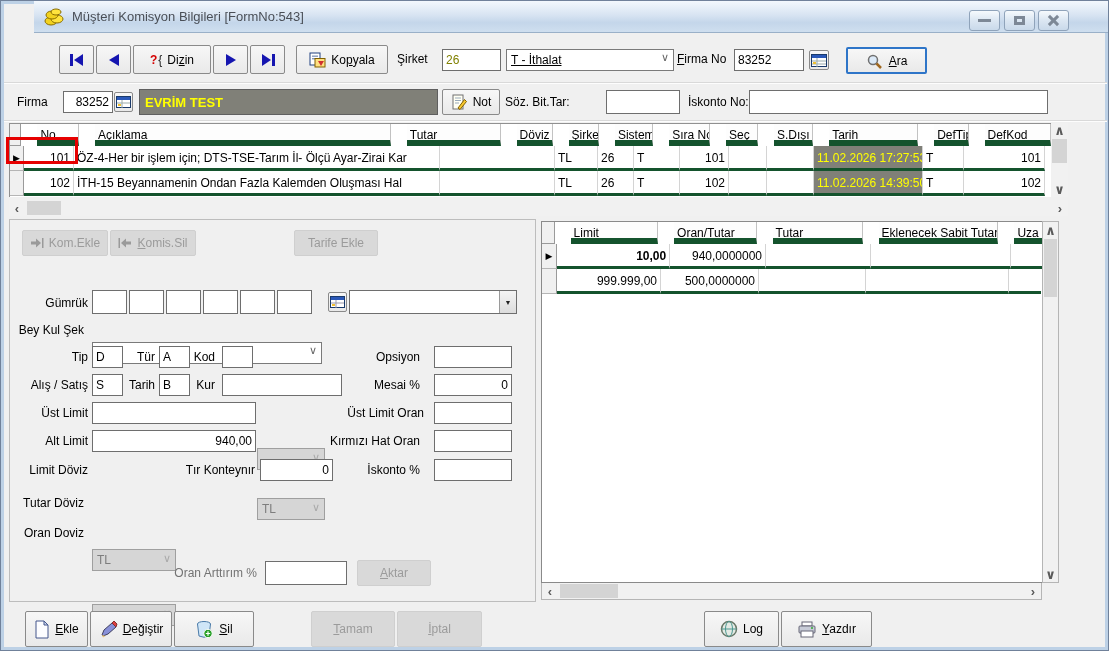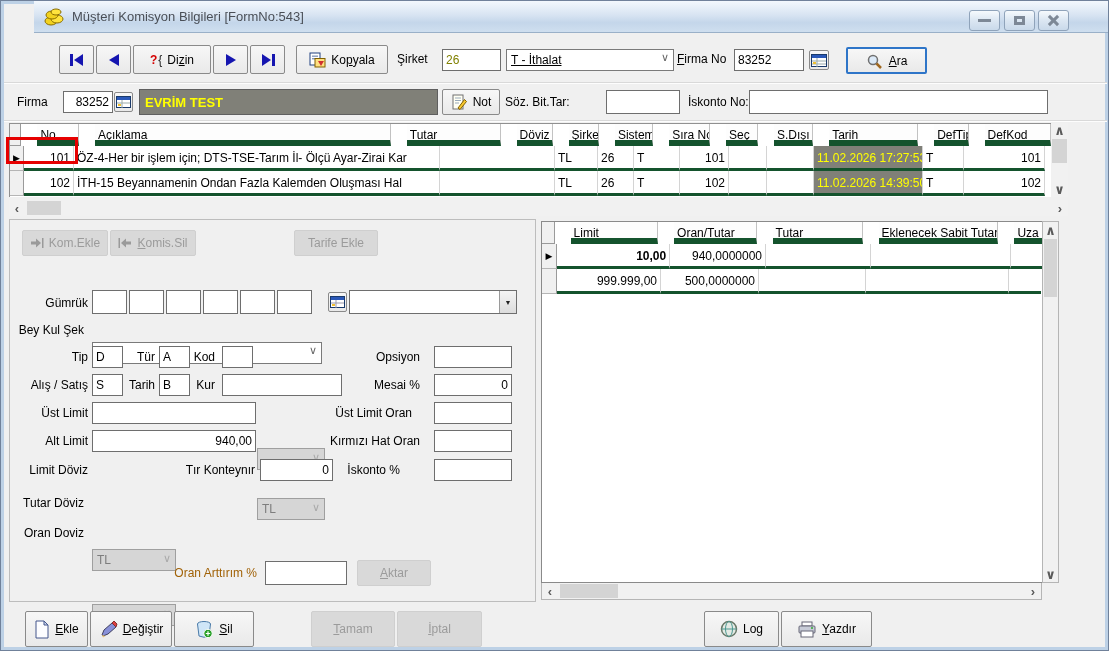--- a/index.html
+++ b/index.html
@@ -54,21 +54,21 @@
 
   
   .sb { background:#f1f1f1; display:flex; }
   .sb-btn { background:#f1f1f1; color:#5a5a5a; display:flex; align-items:center; justify-content:center;
             font-size:13px; font-weight:bold; }
   .sb-thumb { background:#d4d4d4; }
 
   .red-note { position:absolute; border:3px solid #e60000; background:transparent; z-index:50; }
 
   .form-label { position:absolute; text-align:right; white-space:nowrap; }
-  .red-label { color:#a16207; }
+  .red-label { color:#737373; }
   svg { display:block; }
 </style>
 </head>
 <body>
 
 <div class="window">
 
   <div class="titlebar">
     <span>
       <svg width="20" height="18" viewBox="0 0 20 18">
@@ -309,40 +309,40 @@
     <input class="abs field" style="left: 212px; top: 154px; width: 120px; height: 22px;" value="">
     <div class="form-label" style="left:330px; top:158px; width:80px;">Mesai %</div>
     <input class="abs field ralign" style="left: 424px; top: 154px; width: 78px; height: 22px;" value="0">
 
     <div class="form-label" style="left:0; top:186px; width:78px;">Üst Limit</div>
     <input class="abs field" style="left: 82px; top: 182px; width: 164px; height: 22px;" value="">
     <div class="abs combo-dis" style="left:247px; top:182px; width:68px; height:22px;">
       <span></span>
       <span class="chev">∨</span>
     </div>
-    <div class="form-label" style="left:312px; top:186px; width:90px;">Üst Limit Oran</div>
+    <div class="form-label" style="left:324px; top:186px; width:90px;">Üst Limit Oran</div>
     <input class="abs field" style="left: 424px; top: 182px; width: 78px; height: 22px;" value="">
 
     <div class="form-label" style="left:0; top:214px; width:78px;">Alt Limit</div>
     <input class="abs field ralign" style="left: 82px; top: 210px; width: 164px; height: 22px;" value="940,00">
     <div class="abs combo-dis" style="left:247px; top:210px; width:68px; height:22px;">
       <span>TL</span>
       <span class="chev">∨</span>
     </div>
     <div class="form-label" style="left:320px; top:214px; width:90px;">Kırmızı Hat Oran</div>
     <input class="abs field" style="left: 424px; top: 210px; width: 78px; height: 22px;" value="">
 
     <div class="form-label" style="left:0; top:243px; width:78px;">Limit Döviz</div>
     <div class="abs combo-dis" style="left:82px; top:239px; width:84px; height:22px;">
       <span>TL</span>
       <span class="chev">∨</span>
     </div>
     <div class="form-label" style="left:160px; top:243px; width:85px;">Tır Konteynır</div>
     <input class="abs field ralign" style="left: 250px; top: 239px; width: 73px; height: 22px;" value="0">
-    <div class="form-label" style="left:310px; top:243px; width:80px;">İskonto %</div>
+    <div class="form-label" style="left:330px; top:243px; width:80px;">İskonto %</div>
     <input class="abs field" style="left: 424px; top: 239px; width: 78px; height: 22px;" value="">
 
     <div class="form-label" style="left:0; top:276px; width:74px;">Tutar Döviz</div>
     <div class="abs combo-dis" style="left:82px; top:272px; width:84px; height:22px;">
       <span></span>
       <span class="chev">∨</span>
     </div>
 
     <div class="form-label" style="left:0; top:306px; width:74px;">Oran Doviz</div>
 

